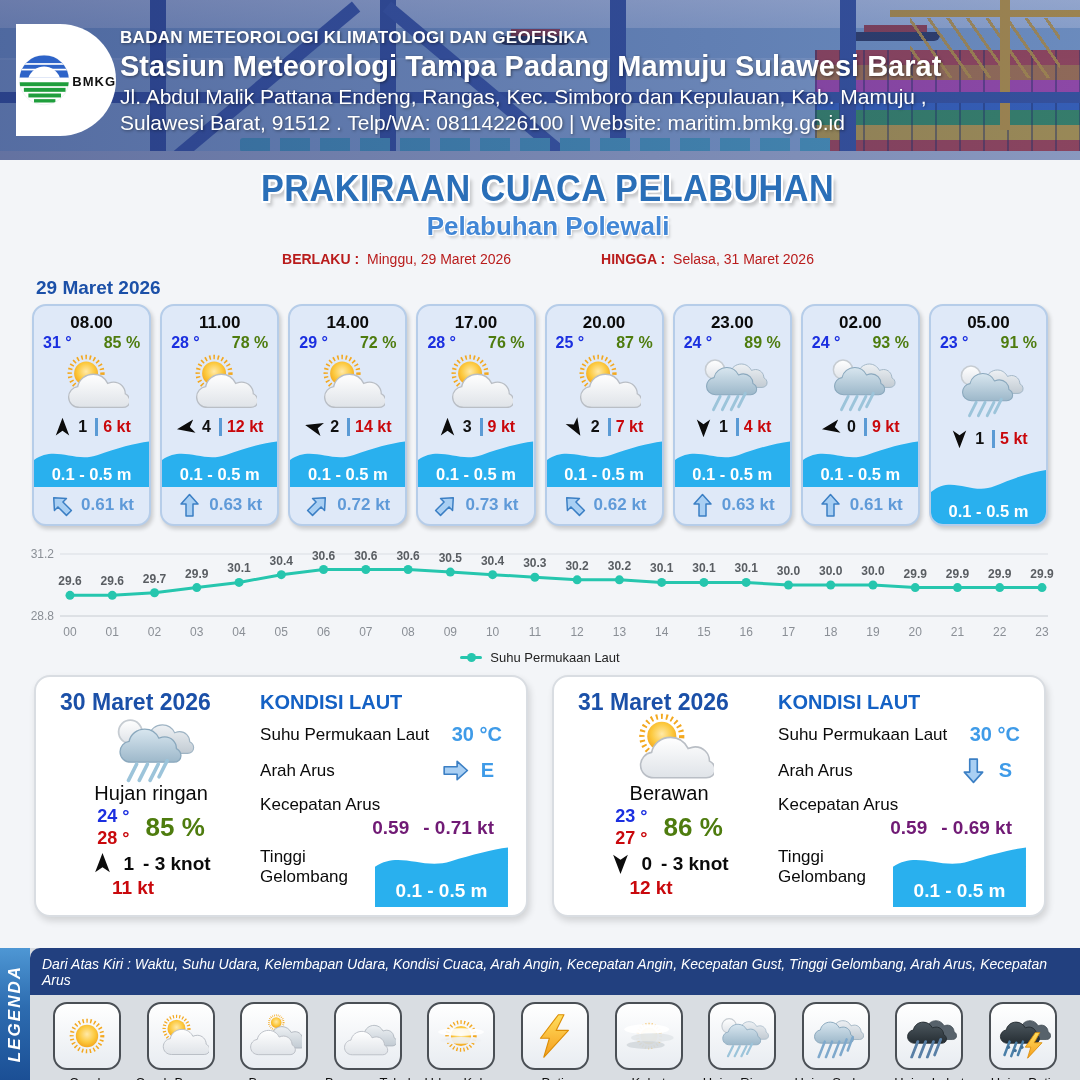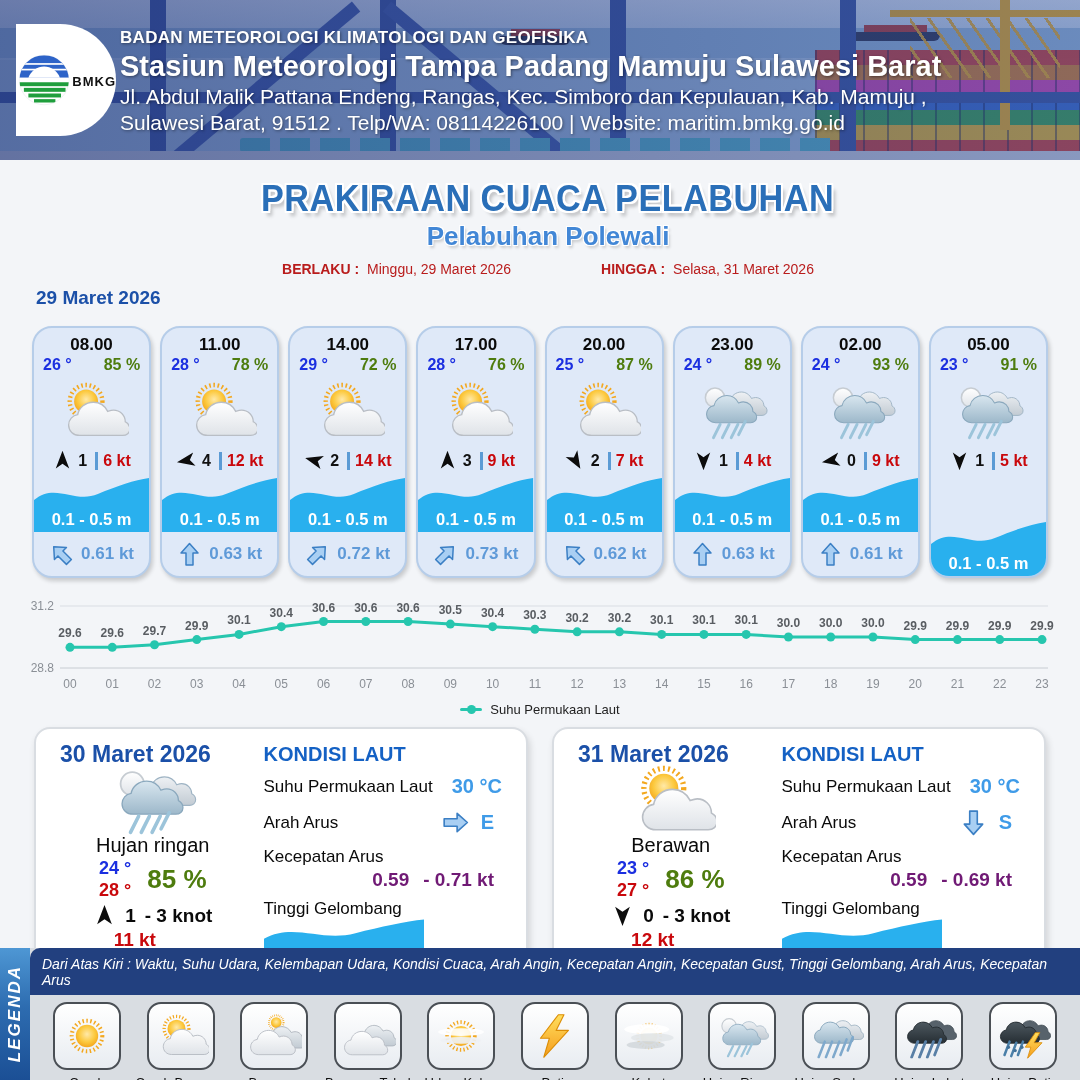--- a/index.html
+++ b/index.html
@@ -33,34 +33,34 @@
     border-radius:0 56px 56px 0; z-index:3; display:flex; flex-direction:row; align-items:center; justify-content:center; }
   .hero-logo svg { width:64px; height:64px; }
   .hero-logo .logo-text { font-size:13px; font-weight:bold; color:#111; letter-spacing:1px; margin-top:2px; }
 
   .hero-text { position:absolute; left:120px; top:28px; z-index:3; color:#fff; text-shadow:1px 1px 3px rgba(0,0,0,.45); }
   .hero-line1 { font-size:17px; font-weight:bold; letter-spacing:.3px; }
   .hero-line2 { font-size:29px; font-weight:bold; margin-top:2px; }
   .hero-line3, .hero-line4 { font-size:21px; margin-top:2px; }
 
   
-  .title-wrap { text-align:center; padding-top:18px;margin-left:16px; }
+  .title-wrap { text-align:center; padding-top:8px;margin-left:16px; }
   .main-title { display:inline-block; font-size:36px; font-weight:bold; letter-spacing:.5px; color:#2a6fb8; transform:scaleX(.95);
     text-shadow:-2px -2px 0 #fff, 2px -2px 0 #fff, -2px 2px 0 #fff, 2px 2px 0 #fff, 0 -2px 0 #fff, 0 2px 0 #fff, -2px 0 0 #fff, 2px 0 0 #fff, 4px 5px 4px rgba(0,0,0,.22); }
   .sub-title { font-size:26px; font-weight:bold; color:#4287d6; margin-top:1px;
     text-shadow:-1px -1px 0 #fff, 1px -1px 0 #fff, -1px 1px 0 #fff, 1px 1px 0 #fff, 2px 3px 3px rgba(0,0,0,.18); }
   .validity { display:flex; justify-content:center; gap:90px; margin-top:9px; font-size:14px; color:#b91c1c; }
   .validity b { font-weight:bold; }
   .validity span.v-val { margin-left:8px; }
 
   
   .date-label { margin:10px 0 5px 36px; color:#1b50a8; font-weight:bold; font-size:19px; }
   .cards { display:flex; gap:9px; padding:0 32px; }
-  .card { flex:1 1 0; height:252px; background:#dfe9f8; border:2px solid #b6cde9; border-radius:20px;
-    box-shadow:2px 3px 4px rgba(0,0,0,.18); overflow:hidden; display:flex; flex-direction:column;margin-top:12px; }
+  .card { flex:1 1 0; height:222px; background:#dfe9f8; border:2px solid #b6cde9; border-radius:14px;
+    box-shadow:2px 3px 4px rgba(0,0,0,.18); overflow:hidden; display:flex; flex-direction:column; }
   .card-time { text-align:center; font-weight:bold; font-size:17px; color:#0a0a0a; margin-top:7px; }
   .card-th { display:flex; justify-content:space-between; padding:1px 9px 0; font-weight:bold; font-size:16px; }
   .t-temp { color:#1b2fe0; }
   .t-hum { color:#4e7c0e; }
   .card-icon { height:72px; display:flex; align-items:center; justify-content:center; margin-top:1px; }
   .card-icon .wicon { width:74px; height:60px; }
   .card-wind { display:flex; align-items:center; justify-content:center; gap:5px; font-weight:bold; font-size:16px; margin-top:3px; }
   .wind-arrow { width:21px; height:21px; transform-origin:50% 50%; }
   .wind-val { color:#111; }
   .wind-sep { width:3px; height:18px; background:#5b9bd5; margin-left:3px; }
@@ -93,21 +93,21 @@
   .day-wind .wind-arrow { width:23px; height:23px; }
   .day-gust { color:#c9080c; font-weight:bold; font-size:19px; margin-top:2px; transform:translateX(-18px); }
   .day-right { flex:1; padding-left:10px; padding-top:2px; }
   .sea-title { color:#1461c4; font-weight:bold; font-size:20px; margin-bottom:9px; }
   .sea-row { display:flex; justify-content:space-between; align-items:center; font-size:17px; color:#0a0a0a; margin-bottom:11px; }
   .sea-val { color:#3f9be8; font-weight:bold; font-size:20px; margin-right:8px; }
   .arah-wrap { display:flex; align-items:center; gap:12px; margin-right:8px; }
   .arah-arrow { width:27px; height:27px; transform-origin:50% 50%; }
   .sea-label-solo { font-size:17px; color:#0a0a0a; }
   .kec-val { display:flex; justify-content:flex-end; gap:14px; color:#701a75; font-weight:bold; font-size:19px; margin:2px 16px 8px 0; }
-  .gel-row { display:flex; justify-content:space-between; align-items:flex-start;flex-direction:column; }
+  .gel-row { display:flex; justify-content:space-between; align-items:flex-start; }
   .gel-wrap { position:relative; width:160px; height:64px; margin-right:2px; margin-top:-4px; }
   .gel-wrap svg { position:absolute; inset:0; width:100%; height:100%; }
   .gel-text { position:absolute; bottom:5px; width:100%; text-align:center; color:#fff; font-weight:bold; font-size:19px; }
 
   
   .legend { position:absolute; bottom:0; left:0; width:100%; height:132px; display:flex; }
   .legend-strip { width:30px; background:linear-gradient(180deg,#4e97d4,#2d6cb0 45%,#1b4f95); display:flex; align-items:center; justify-content:center; }
   .legend-strip span { writing-mode:vertical-rl; transform:rotate(180deg); color:#fff; font-weight:bold; font-style:italic; font-size:17px; letter-spacing:2px; }
   .legend-main { flex:1; background:#d9dde2; display:flex; flex-direction:column; }
   .legend-header { background:#22407f; color:#fff; font-style:italic; font-size:14px; padding:8px 12px 7px; border-top-left-radius:10px; }
@@ -313,21 +313,21 @@
       <div><b>HINGGA :</b><span class="v-val">Selasa, 31 Maret 2026</span></div>
     </div>
   </div>
 
   <div class="date-label">29 Maret 2026</div>
   <div class="cards">
 
     <div class="card">
       <div class="card-time">08.00</div>
       <div class="card-th">
-          <span class="t-temp">26 °</span>
+          <span class="t-temp">31 °</span>
           <span class="t-hum">85 %</span>
         </div>
       <div class="card-icon">
           <svg class="wicon" viewBox="0 0 100 80">
             <use href="#icon-cerah-berawan"></use>
           </svg>
         </div>
       <div class="card-wind">
           <svg class="wind-arrow" viewBox="0 0 100 100" style="transform: rotate(0deg);">
             <use href="#sym-wind"></use>

